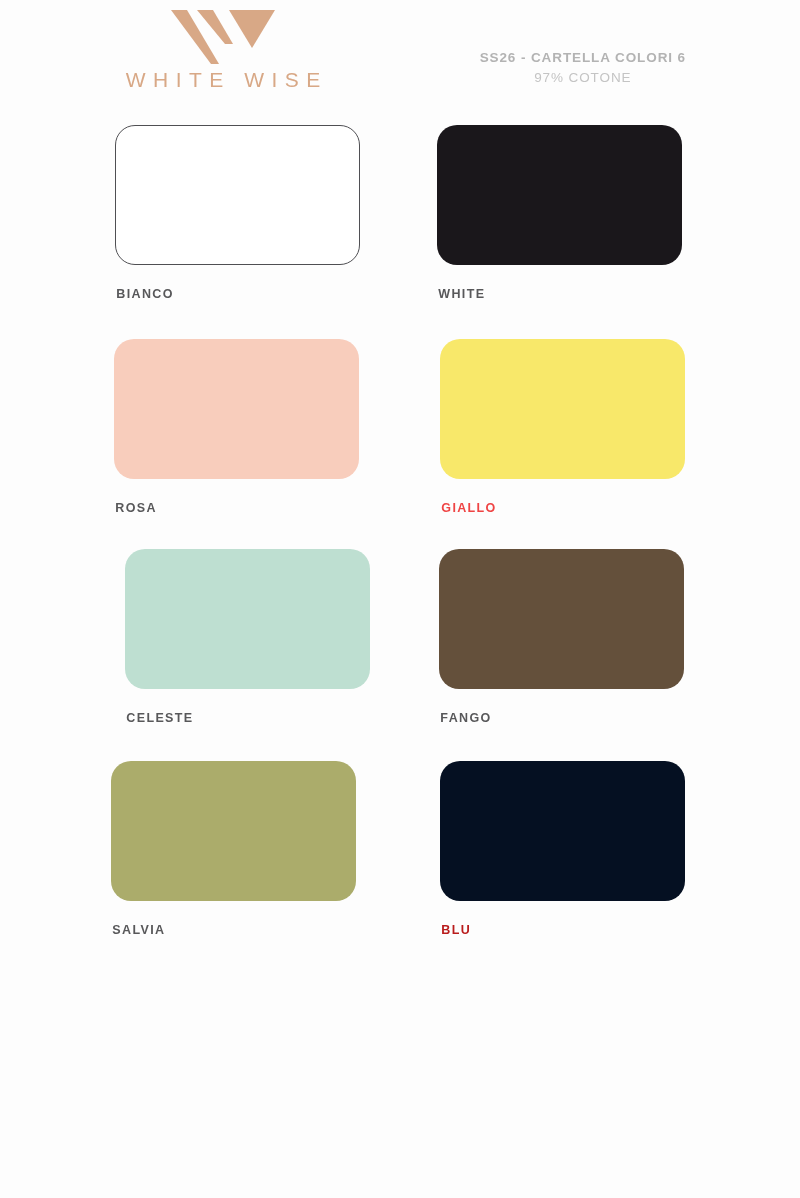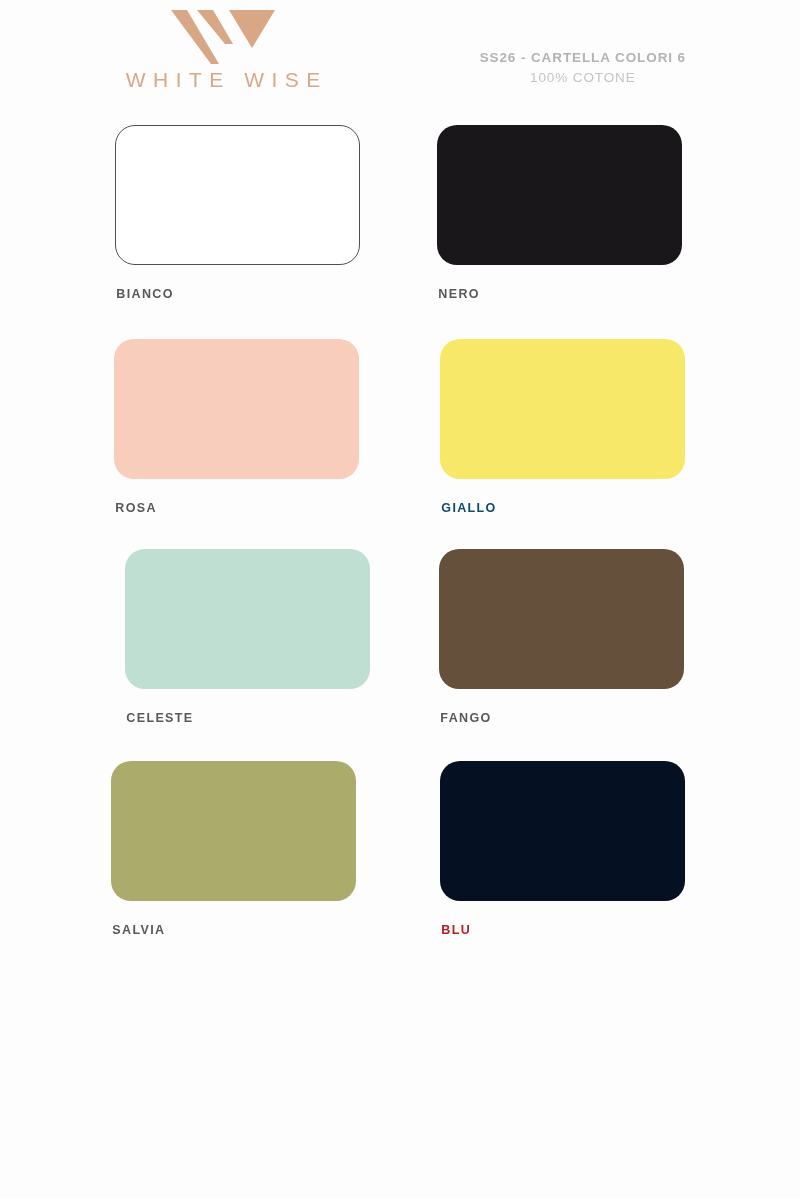--- a/index.html
+++ b/index.html
@@ -122,41 +122,41 @@
     <svg class="brand-mark" viewBox="0 0 104 62">
       <polygon points="0,4 16,4 48,58 40,58" fill="#d8a886"></polygon>
       <polygon points="26,4 42,4 62,38 54,38" fill="#d8a886"></polygon>
       <polygon points="58,4 104,4 81,42" fill="#d8a886"></polygon>
     </svg>
     <span class="brand-word">WHITE WISE</span>
   </div>
 
   <div class="doc-meta">
     <span class="meta-line1">SS26 - CARTELLA COLORI  6</span>
-    <span class="meta-line2">100% COTONE</span>
+    <span class="meta-line2">97% COTONE</span>
   </div>
 
 </div>
 
 <div class="swatch-grid">
     <div class="swatch-cell" style="left: 115px; top: 7px;">
       <div class="swatch-chip outlined" style="background: rgb(255, 255, 255);"></div>
       <span class="swatch-label" style="color: rgb(88, 88, 90);">BIANCO</span>
     </div>
     <div class="swatch-cell" style="left: 437px; top: 7px;">
       <div class="swatch-chip" style="background: rgb(26, 23, 27);"></div>
-      <span class="swatch-label" style="color: rgb(88, 88, 90);">NERO</span>
+      <span class="swatch-label" style="color: rgb(88, 88, 90);">WHITE</span>
     </div>
     <div class="swatch-cell" style="left: 114px; top: 221px;">
       <div class="swatch-chip" style="background: rgb(248, 205, 188);"></div>
       <span class="swatch-label" style="color: rgb(88, 88, 90);">ROSA</span>
     </div>
     <div class="swatch-cell" style="left: 440px; top: 221px;">
       <div class="swatch-chip" style="background: rgb(248, 232, 106);"></div>
-      <span class="swatch-label" style="color: #0c4a6e;">GIALLO</span>
+      <span class="swatch-label" style="color: #ef4444;">GIALLO</span>
     </div>
     <div class="swatch-cell" style="left: 113px; top: 431px; padding-left: 12px;">
       <div class="swatch-chip" style="background: rgb(190, 223, 209);"></div>
       <span class="swatch-label" style="color: rgb(88, 88, 90);">CELESTE</span>
     </div>
     <div class="swatch-cell" style="left: 439px; top: 431px;">
       <div class="swatch-chip" style="background: rgb(100, 80, 59);"></div>
       <span class="swatch-label" style="color: rgb(88, 88, 90);">FANGO</span>
     </div>
     <div class="swatch-cell" style="left: 111px; top: 643px;">

